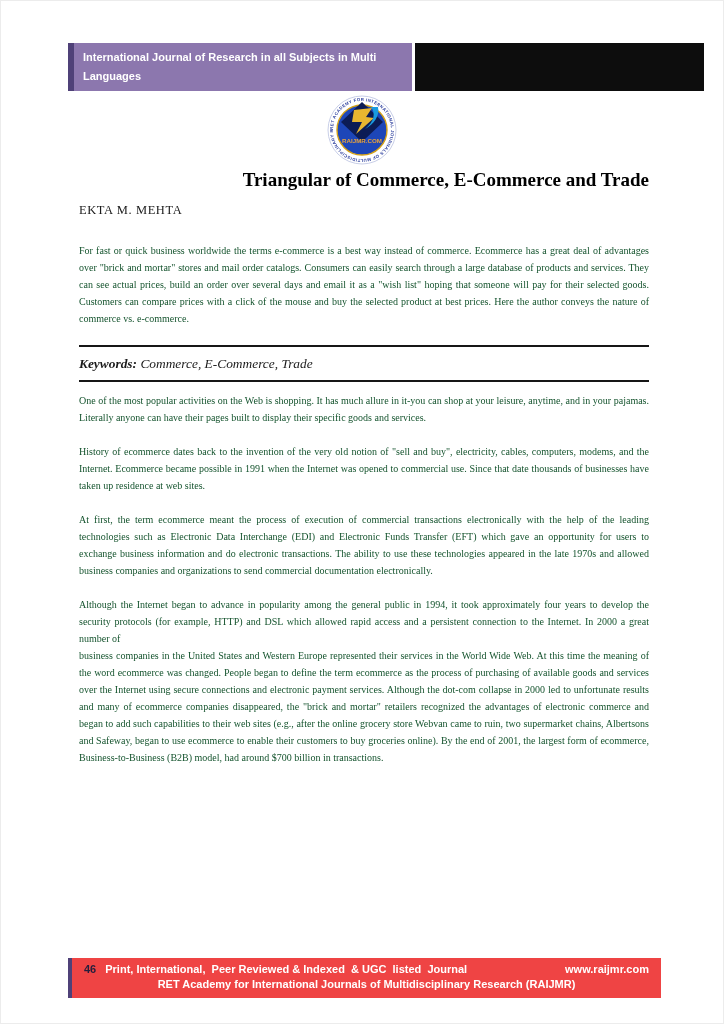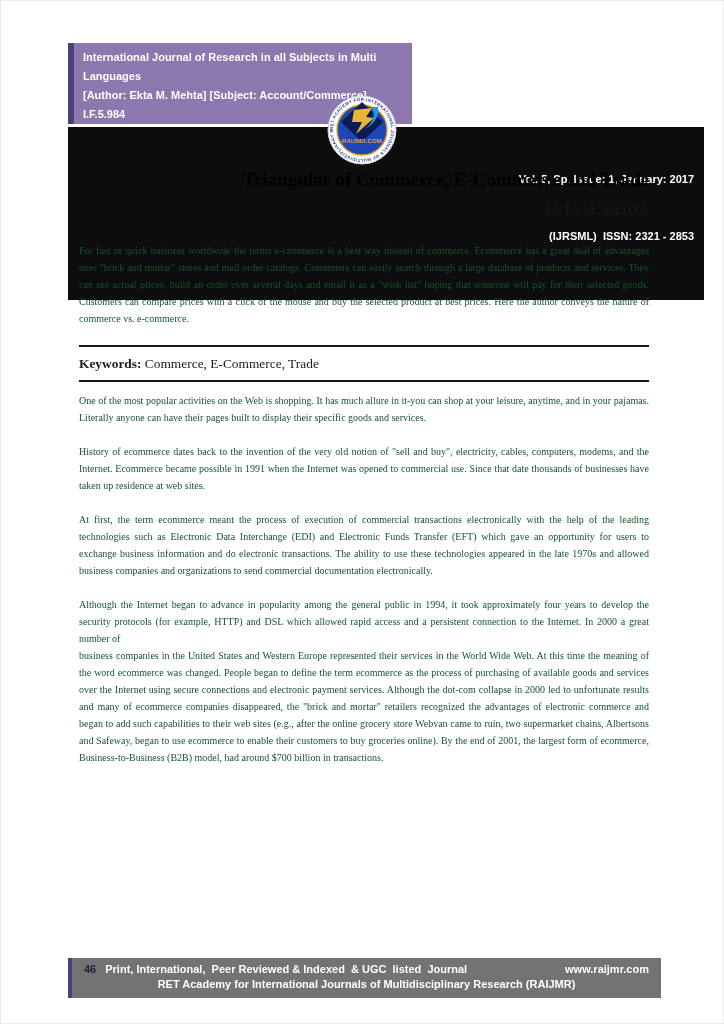--- a/index.html
+++ b/index.html
@@ -16,21 +16,20 @@
   }
 
   
   .header {
     position: absolute;
     top: 42px; left: 67px;
     width: 636px; height: 48px;
     display: flex;
     gap: 3px;
     font-family: "Liberation Sans", sans-serif;
-    flex-direction: column;
   }
   .header-left {
     width: 344px;
     box-sizing: border-box;
     background: #8c77ae;
     border-left: 6px solid #4f4178;
     color: #ffffff;
     font-size: 11px;
     font-weight: bold;
     line-height: 19px;
@@ -66,49 +65,50 @@
   .article-title {
     font-size: 19px;
     font-weight: bold;
     text-align: right;
     margin: 0 0 12px 0;
     color: #000;
   }
   .article-author {
     font-size: 12.5px;
     letter-spacing: 0.6px;
-    text-align: right;
+    text-align: left;
     margin: 0 0 24px 0;
   }
   .h-bold { font-weight: bold; font-size: 13.4px; line-height: 17px; }
   .para {
     font-size: 10px;
     line-height: 17px;
     text-align: justify;
     margin: 0 0 17px 0;
     color: #14532d;
   }
   .para.tight { margin: 0; }
   .keywords-row {
     border-top: 2px solid #161616;
     border-bottom: 2px solid #161616;
     padding: 8px 0;
     margin: 18px 0 10px 0;
     font-size: 13.4px;
     line-height: 17px;
+    font-style: italic;
   }
   .abstract-block { margin-bottom: 6px; }
 
   
   .footer {
     position: absolute;
     top: 957px; left: 67px;
     width: 593px;
     box-sizing: border-box;
-    background: #737373;
+    background: #ef4444;
     border-left: 4px solid #4f4178;
     color: #ffffff;
     font-family: "Liberation Sans", sans-serif;
     font-size: 11px;
     font-weight: bold;
     line-height: 15px;
     padding: 4px 12px 6px 12px;
   }
   .footer-row1 { display: flex; align-items: baseline; white-space: pre; }
   .footer-pagenum { color: #241f3d; margin-right: 9px; }

